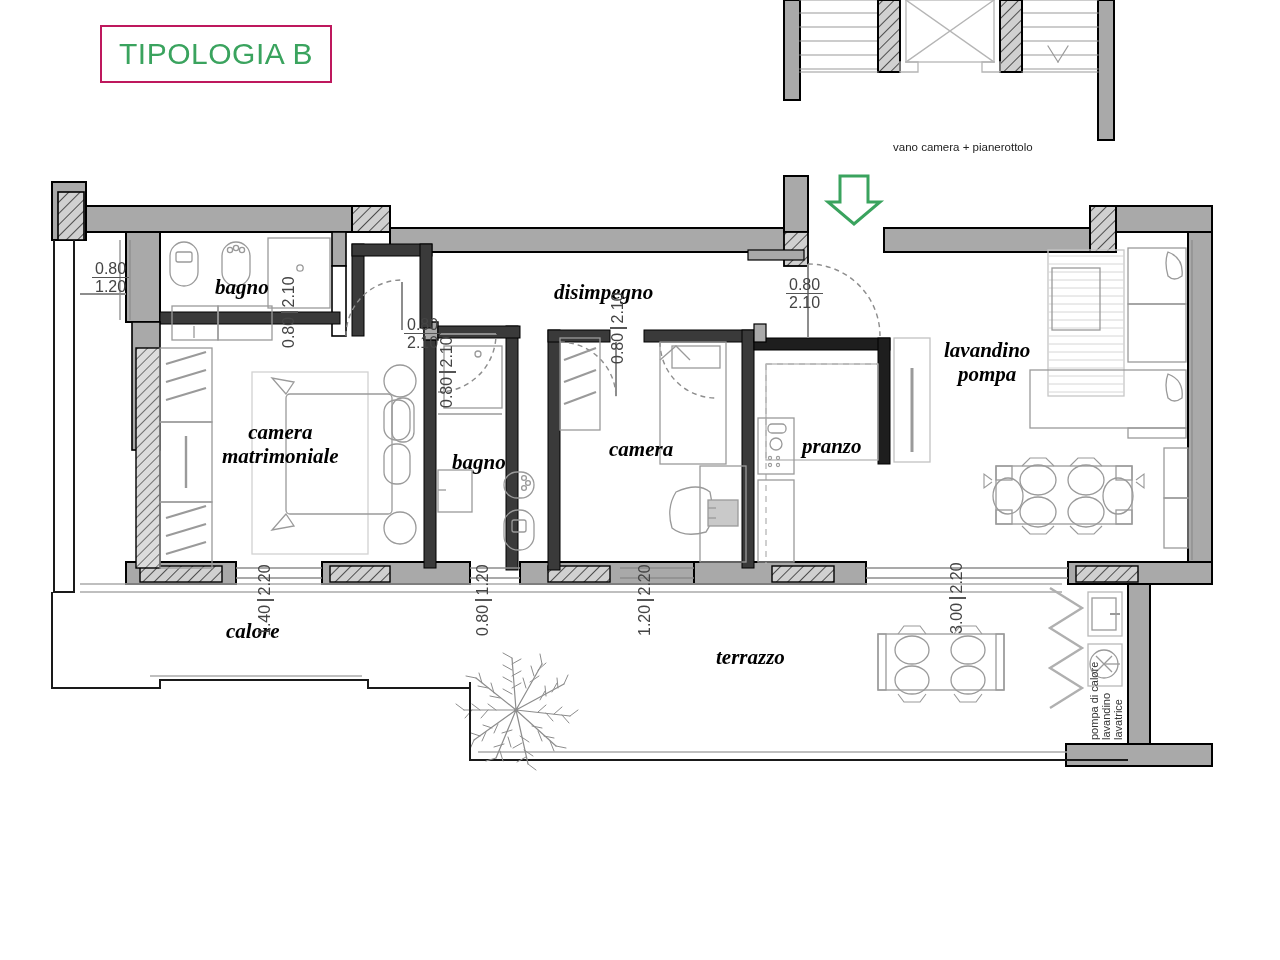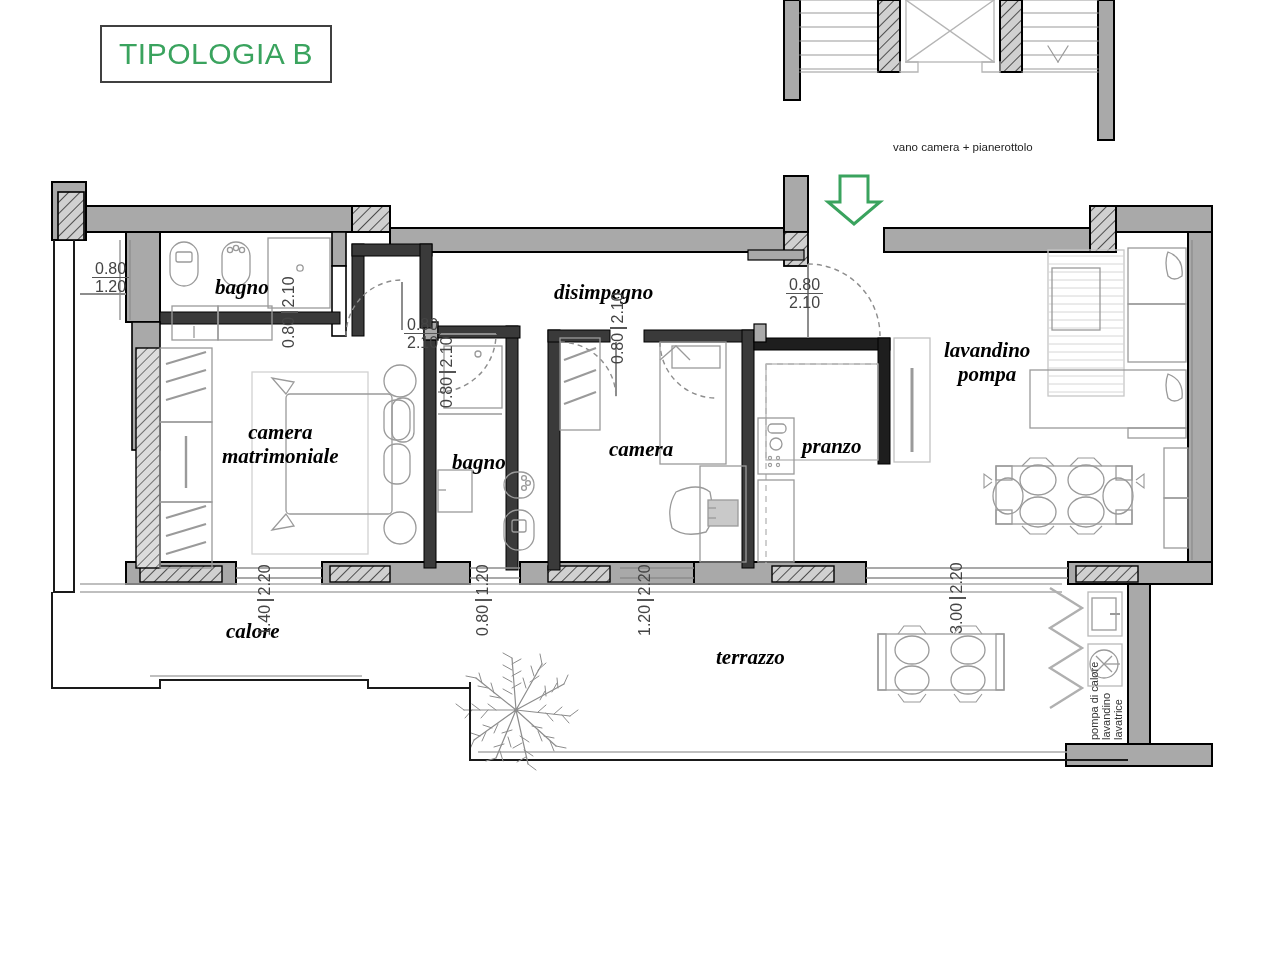--- a/index.html
+++ b/index.html
@@ -24,21 +24,21 @@
     width: 1280px;
     height: 960px;
   }
   
   .title-box {
     position: absolute;
     left: 100px;
     top: 25px;
     width: 232px;
     height: 58px;
-    border: 2px solid #404040;
+    border: 2px solid #be185d;
     box-sizing: border-box;
     display: flex;
     align-items: center;
     justify-content: center;
   }
   .title-box span {
     color: #3aa35e;
     font-size: 30px;
     letter-spacing: 0.5px;
     font-family: "Liberation Sans", sans-serif;

